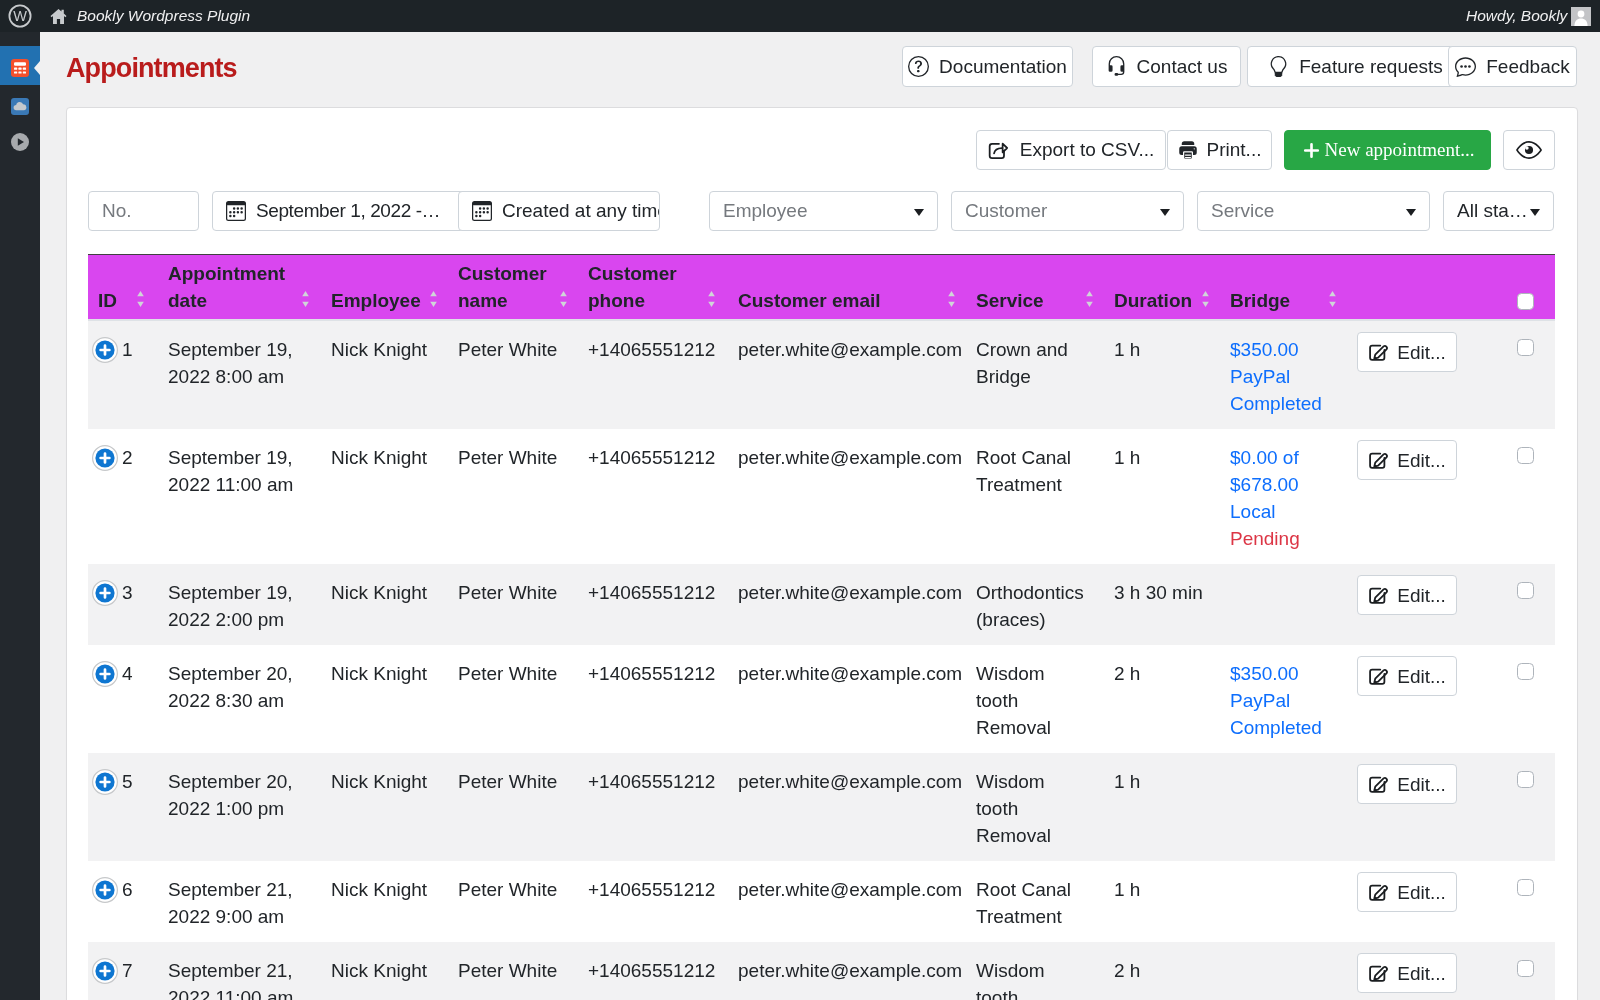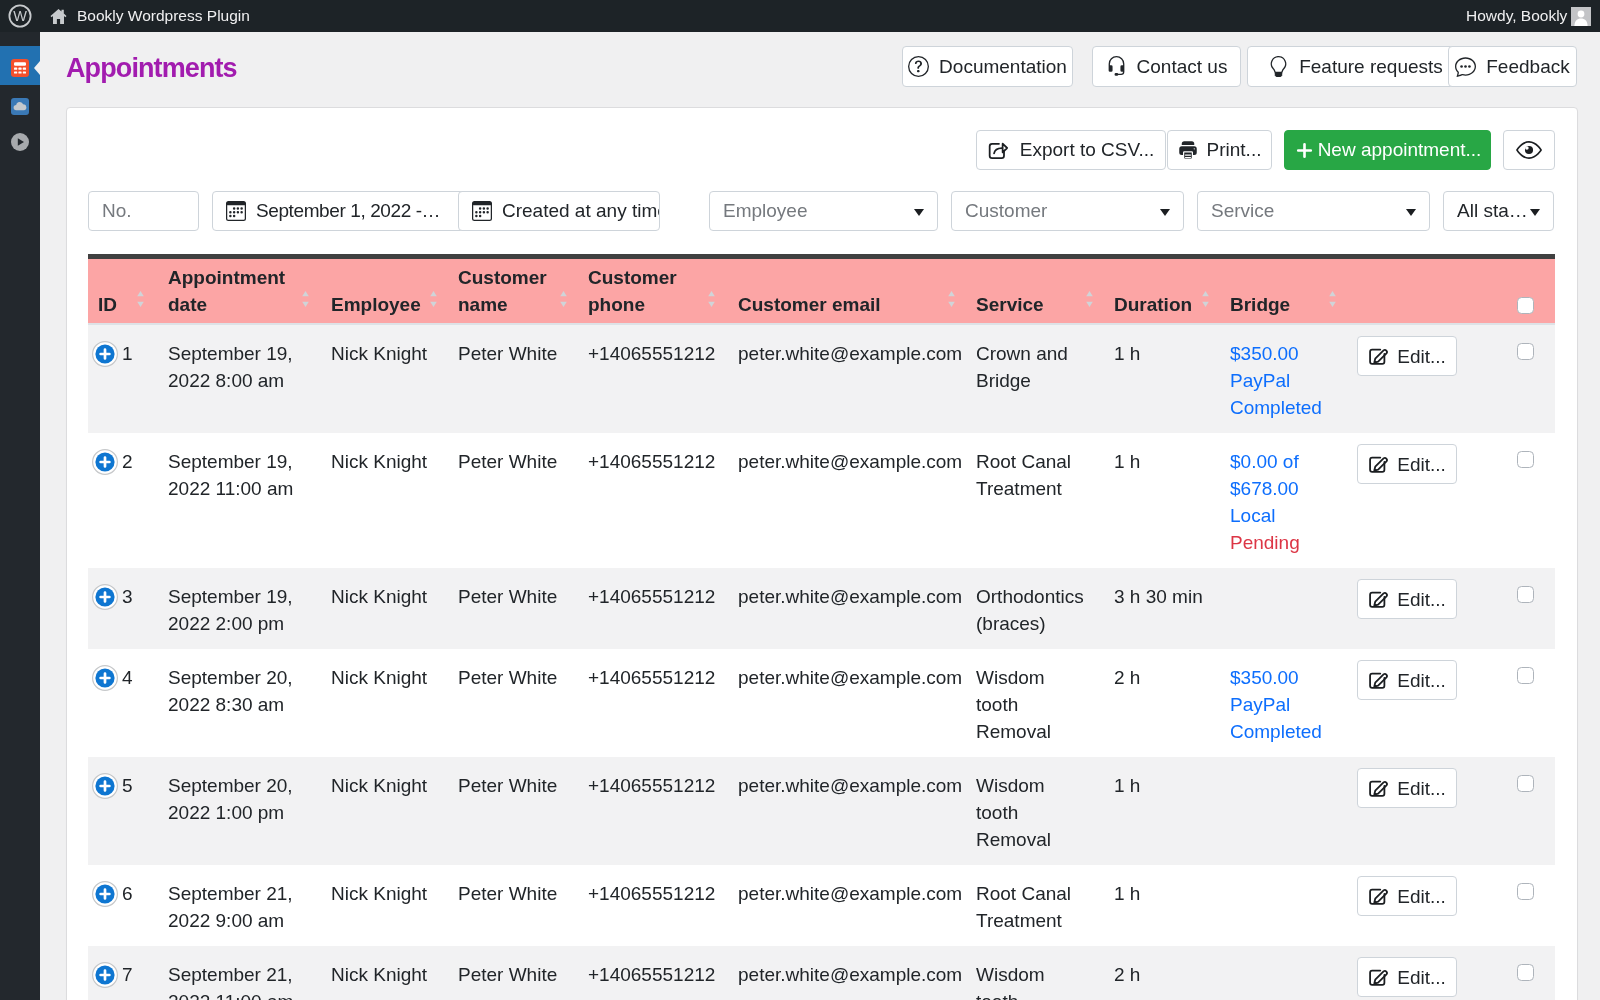--- a/index.html
+++ b/index.html
@@ -6,47 +6,47 @@
 html,body { margin:0; padding:0; }
 body {
   width:1600px; height:1000px; overflow:hidden;
   background:#f0f0f1;
   font-family:"Liberation Sans", sans-serif;
   color:#212529;
   position:relative;
 }
 
 #adminbar { position:absolute; left:0; top:0; width:1600px; height:32px; background:#1d2327; z-index:9; }
-#adminbar .abtxt { position:absolute; top:0; height:40px; line-height:32px; color:#f0f0f1; font-size:15.5px; }
+#adminbar .abtxt { position:absolute; top:0; height:40px; line-height:32px; color:#f0f0f1; font-size:15.5px;font-style:italic; }
 
 #sidebar { position:absolute; left:0; top:32px; width:40px; height:968px; background:#23282d; z-index:8; }
 #menuitem1 { position:absolute; left:0; top:14px; width:40px; height:39px; background:#2271b1; }
 #menuarrow { position:absolute; left:34px; top:15px; width:0; height:0; border-top:7px solid transparent; border-bottom:7px solid transparent; border-right:6px solid #f0f0f1; }
 
-h1 { position:absolute; left:66px; top:53px; margin:0; font-size:27px; font-weight:700; color:#a21caf; letter-spacing:-0.9px; }
+h1 { position:absolute; left:66px; top:53px; margin:0; font-size:27px; font-weight:700; color:#b91c1c; letter-spacing:-0.9px; }
 
 .hbtn { position:absolute; top:46px; height:41px; background:#fff; border:1px solid #ced4da; border-radius:4px;
   display:flex; align-items:center; justify-content:center; gap:10px; font-size:19px; color:#212529; }
 
 #card { position:absolute; left:66px; top:107px; width:1512px; height:913px; background:#fff; border:1px solid #dcdcde; border-radius:4px; box-shadow:0 1px 1px rgba(0,0,0,.04); }
 
 .abtn { position:absolute; top:130px; height:40px; background:#fff; border:1px solid #ced4da; border-radius:4px;
   display:flex; align-items:center; justify-content:center; gap:9px; font-size:19px; color:#212529; }
 #newappt { position:absolute; top:130px; height:40px; background:#28a745; border:1px solid #28a745; border-radius:4px;
-  display:flex; align-items:center; justify-content:center; gap:3px; font-size:19px; color:#fff; }
+  display:flex; align-items:center; justify-content:center; gap:3px; font-size:19px; color:#fff;font-family:Liberation Serif, serif; }
 
 .filter { position:absolute; top:191px; height:40px; background:#fff; border:1px solid #ced4da; border-radius:4px;
   display:flex; align-items:center; font-size:19px; color:#212529; padding:12px 13px; gap:10px; white-space:nowrap; overflow:hidden; }
 .filter .ph { color:#75797e; }
 .filter svg { flex:0 0 auto; }
 .caret { position:absolute; right:13px; top:17px; width:0; height:0; border-left:5.5px solid transparent; border-right:5.5px solid transparent; border-top:7px solid #1b1e21; }
 
 #tablewrap { position:absolute; left:88px; top:254px; width:1467px; }
 table { border-collapse:collapse; width:1467px; table-layout:fixed; font-size:19px; line-height:27px; color:#212529; }
-thead th { vertical-align:bottom; text-align:left; padding:5px 10px; border-top:5px solid #404040; border-bottom:2px solid #dee2e6; font-weight:700; background:#fca5a5; }
+thead th { vertical-align:bottom; text-align:left; padding:5px 10px; border-top:1px solid #404040; border-bottom:2px solid #dee2e6; font-weight:700; background:#d946ef; }
 tbody td { vertical-align:top; padding:15px 10px 12px 10px; }
 tr.odd td { background:#f2f2f3; }
 .idcell { display:flex; gap:4px; margin-left:-6px; }
 .plusdisc { flex:0 0 auto; margin-top:1px; }
 .pay { color:#0d6efd; }
 .pending { color:#dc3545; }
 .btn-edit { display:flex; align-items:center; justify-content:center; gap:8px; width:100px; height:40px; background:#fff; border:1px solid #ced4da; border-radius:4px; font-size:19px; color:#212529; margin-top:-4px; }
 .cb { display:block; width:17px; height:17px; border:1.5px solid #aeb4bb; border-radius:4.5px; background:#fff; margin-top:3px; }
 .sortarrows { position:absolute; top:37px; }
 </style>

